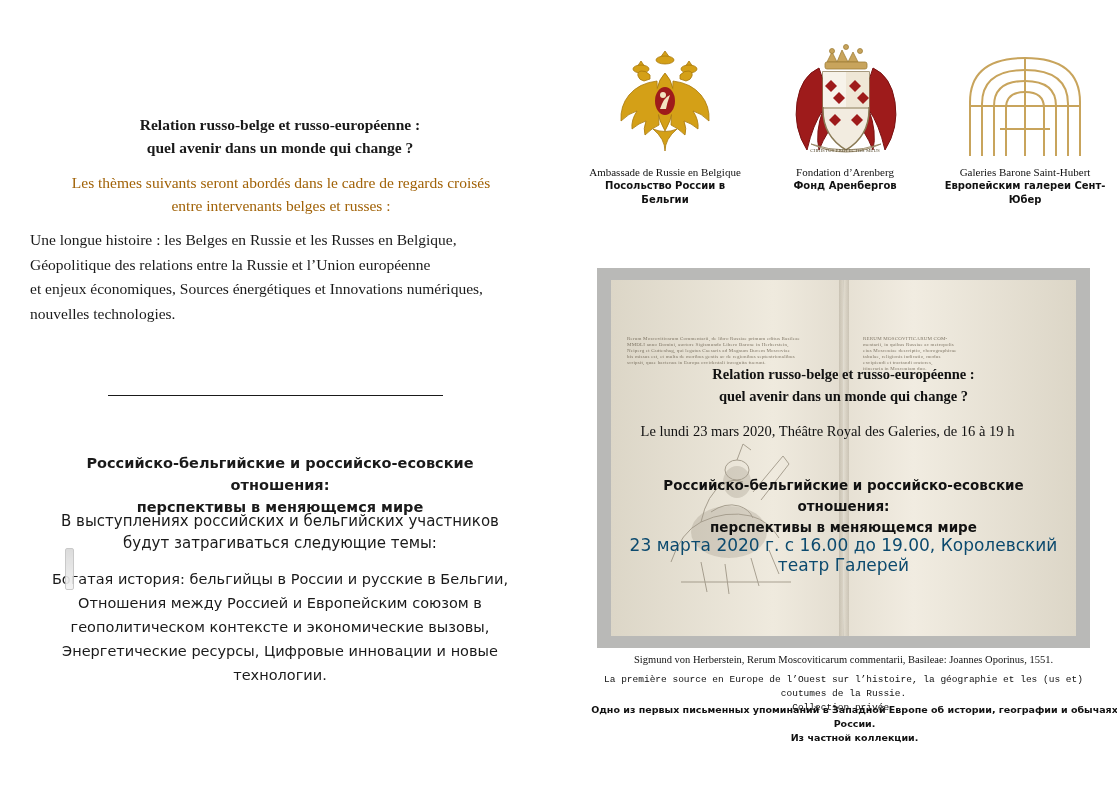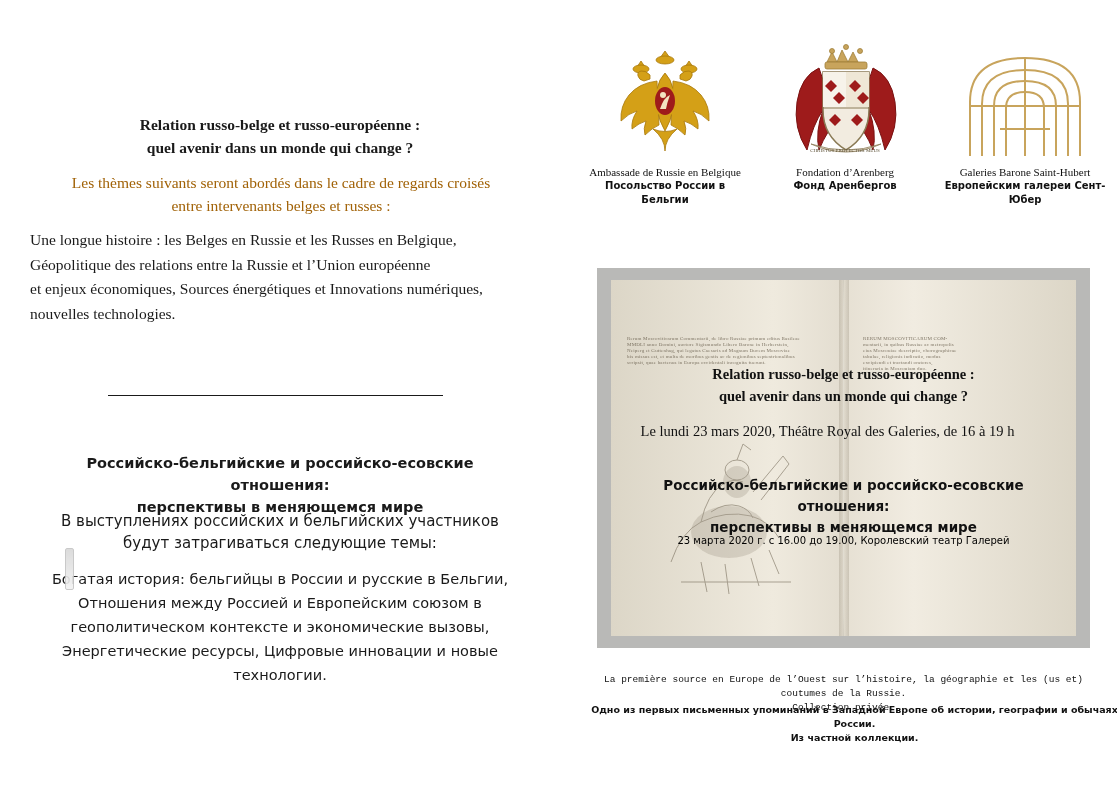--- a/index.html
+++ b/index.html
@@ -264,22 +264,22 @@
     line-height: 21px;
     color: #111;
   }
   .ov-ru-date {
     position: absolute;
     left: 18px;
     top: 267px;
     width: 457px;
     text-align: center;
     font-family: "DejaVu Sans", sans-serif;
-    font-size: 10px;
-    color: #000000;
+    font-size: 17px;
+    color: #0c4a6e;
   }
 
   .credit-1 {
     position: absolute;
     left: 37px;
     top: 652px;
     width: 493px;
     text-align: center;
     font-family: "Liberation Serif", serif;
     font-size: 10.5px;
@@ -475,17 +475,18 @@
     <div class="overlay">
       <div class="ov-fr-title" style="white-space: pre-line;">Relation russo-belge et russo-européenne :
 quel avenir dans un monde qui change ?</div>
       <div class="ov-fr-date">Le lundi 23 mars 2020, Théâtre Royal des Galeries, de 16 à 19 h</div>
       <div class="ov-ru-title" style="white-space: pre-line;">Российско-бельгийские и российско-есовские отношения:
 перспективы в меняющемся мире</div>
       <div class="ov-ru-date">23 марта 2020 г. с 16.00 до 19.00, Королевский театр Галерей</div>
     </div>
   </div>
 
+  <div class="credit-1">Sigmund von Herberstein, Rerum Moscoviticarum commentarii, Basileae: Joannes Oporinus, 1551.</div>
   <div class="credit-2" style="white-space: pre-line;">La première source en Europe de l’Ouest sur l’histoire, la géographie et les (us et) coutumes de la Russie.
 Collection privée.</div>
   <div class="credit-3" style="white-space: pre-line;">Одно из первых письменных упоминаний в Западной Европе об истории, географии и обычаях России.
 Из частной коллекции.</div>
 </div>
 
 </body></html>

